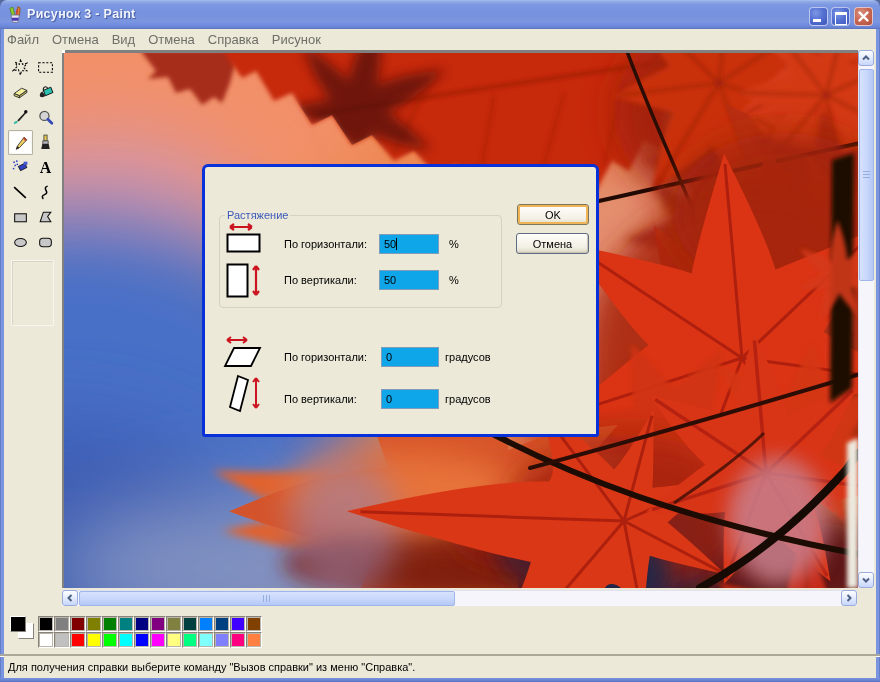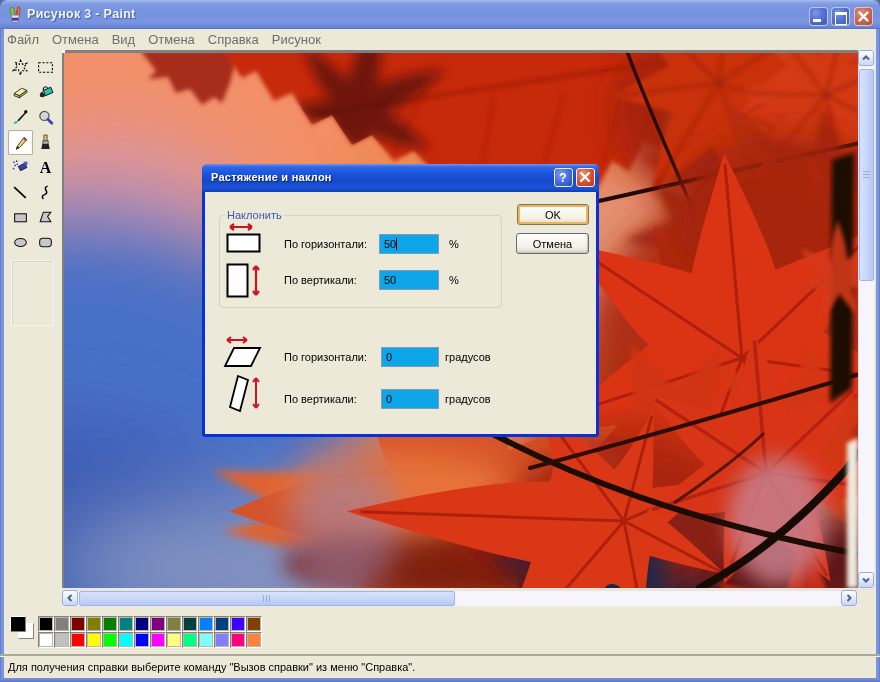--- a/index.html
+++ b/index.html
@@ -426,31 +426,22 @@
     <div class="swatch" style="left:242px;top:20px">
       <i style="background:#FF8040"></i>
     </div>
 </div>
 <div id="statusline" class="abs"></div>
 <div id="statusbar" class="abs">
     <span>Для получения справки выберите команду "Вызов справки" из меню "Справка".</span>
   </div>
 
 <div id="dialog" class="abs">
-  <div id="dtitle">
-      <span class="dtext">Растяжение и наклон</span>
-    <div class="dbtn" id="dhelp"><svg width="16" height="16" viewBox="0 0 16 16">
-          <text x="8" y="12.5" font-size="12" font-weight="bold" fill="#fff" text-anchor="middle" font-family="Liberation Sans">?</text>
-        </svg></div>
-    <div class="dbtn" id="dclose"><svg width="16" height="16" viewBox="0 0 16 16">
-          <path d="M4 4 L12 12 M12 4 L4 12" stroke="#fff" stroke-width="2.2" stroke-linecap="round"></path>
-        </svg></div>
-  </div>
   <div class="group" style="top:48px;height:93px">
-      <span class="glabel">Наклонить</span>
+      <span class="glabel">Растяжение</span>
     </div>
 
   <svg class="dicon" style="left:21px;top:54px" width="44" height="36" viewBox="0 0 44 36">
     <path d="M4 6 L26 6 M4 6 L8 3 M4 6 L8 9 M26 6 L22 3 M26 6 L22 9" stroke="#cc1420" stroke-width="2.2" fill="none"></path>
     <rect x="1.5" y="13.5" width="32" height="17" fill="#fff" stroke="#000" stroke-width="2"></rect>
   </svg>
   <svg class="dicon" style="left:21px;top:95px" width="44" height="38" viewBox="0 0 44 38">
     <rect x="1.5" y="2.5" width="20" height="32" fill="#fff" stroke="#000" stroke-width="2"></rect>
     <path d="M30 4 L30 33 M30 4 L27 8 M30 4 L33 8 M30 33 L27 29 M30 33 L33 29" stroke="#cc1420" stroke-width="2.2" fill="none"></path>
   </svg>

